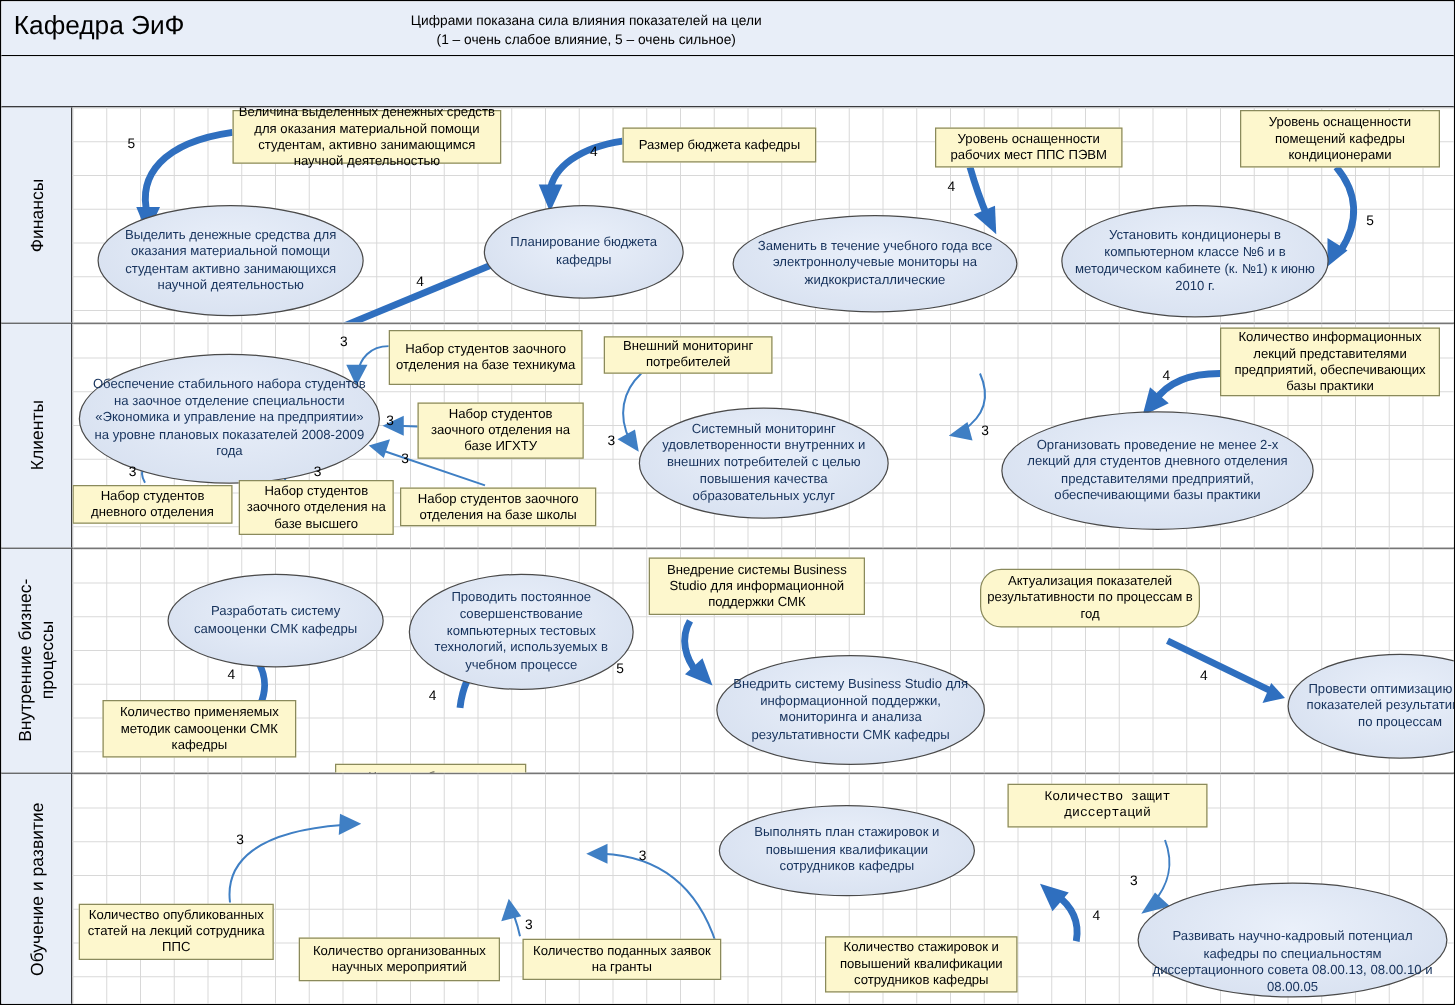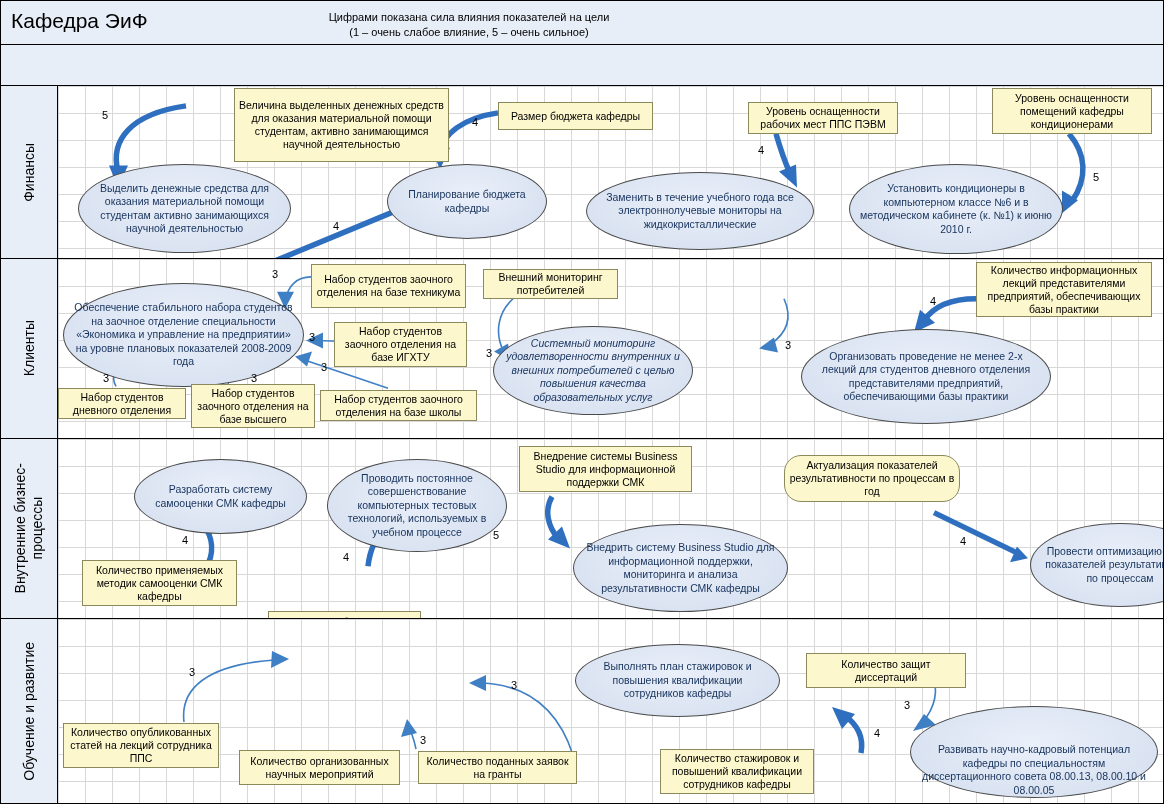--- a/index.html
+++ b/index.html
@@ -186,21 +186,21 @@
         <path class="wgt" d="M 212,178 L 380,108"></path>
         <polygon class="wgt-head" points="395,102 371,101 378,118"></polygon>
 
         <path class="wgt" d="M 718,48 C 722,62 726,74 732,88"></path>
         <polygon class="wgt-head" points="739,102 721,86 738,79"></polygon>
 
         <path class="wgt" d="M 1011,48 C 1028,68 1030,92 1014,116"></path>
         <polygon class="wgt-head" points="1004,128 1004,105 1020,115"></polygon>
       </svg>
 
-      <div class="note" style="left:128px; top:2px; width:215px; height:74px;margin-left:48px;">
+      <div class="note" style="left:128px; top:2px; width:215px; height:43px;">
         <span>Величина выделенных денежных средств для оказания материальной помощи студентам, активно занимающимся научной деятельностью</span>
       </div>
       <div class="note" style="left:440px; top:16px; width:155px; height:28px;">
         <span>Размер бюджета кафедры</span>
       </div>
       <div class="note" style="left:690px; top:16px; width:150px; height:32px;">
         <span>Уровень оснащенности рабочих мест ППС ПЭВМ</span>
       </div>
       <div class="note" style="left:934px; top:2px; width:160px; height:46px;">
         <span>Уровень оснащенности помещений кафедры кондиционерами</span>
@@ -278,21 +278,21 @@
       <div class="note" style="left:425px; top:10px; width:135px; height:30px;">
         <span>Внешний мониторинг потребителей</span>
       </div>
       <div class="note" style="left:918px; top:3px; width:176px; height:55px;">
         <span>Количество информационных лекций представителями предприятий, обеспечивающих базы практики</span>
       </div>
 
       <div class="ellipse" style="left:5px; top:24px; width:241px; height:104px;">
         <span>Обеспечение стабильного набора студентов на заочное отделение специальности «Экономика и управление на предприятии» на уровне плановых показателей 2008-2009 года</span>
       </div>
-      <div class="ellipse" style="left:435px; top:67px; width:200px; height:89px;font-style:italic;">
+      <div class="ellipse" style="left:453px; top:67px; width:200px; height:89px;">
         <span>Системный мониторинг удовлетворенности внутренних и внешних потребителей с целью повышения качества образовательных услуг</span>
       </div>
       <div class="ellipse" style="left:743px; top:70px; width:250px; height:95px;">
         <span>Организовать проведение не менее 2-х лекций для студентов дневного отделения представителями предприятий, обеспечивающими базы практики</span>
       </div>
 
       <span class="wlabel" style="left:214px; top:9px;">3</span>
       <span class="wlabel" style="left:251px; top:72px;">3</span>
       <span class="wlabel" style="left:45px; top:113px;">3</span>
       <span class="wlabel" style="left:193px; top:113px;">3</span>
@@ -387,21 +387,21 @@
       </div>
       <div class="note" style="left:181px; top:131px; width:161px; height:35px;">
         <span>Количество организованных научных мероприятий</span>
       </div>
       <div class="note" style="left:360px; top:132px; width:159px; height:33px;">
         <span>Количество поданных заявок на гранты</span>
       </div>
       <div class="note" style="left:602px; top:130px; width:154px; height:45px;">
         <span>Количество стажировок и повышений квалификации сотрудников кафедры</span>
       </div>
-      <div class="note" style="left:748px; top:34px; width:160px; height:35px;">
+      <div class="note" style="left:748px; top:8px; width:160px; height:35px;font-family:Liberation Mono, monospace;">
         <span>Количество защит диссертаций</span>
       </div>
 
       <div class="ellipse" style="left:517px; top:25px; width:205px; height:73px;">
         <span>Выполнять план стажировок и повышения квалификации сотрудников кафедры</span>
       </div>
       <div class="ellipse" style="left:852px; top:87px; width:248px; height:92px;align-items:flex-end;">
         <span>Развивать научно-кадровый потенциал кафедры по специальностям диссертационного совета 08.00.13, 08.00.10 и 08.00.05</span>
       </div>
 

